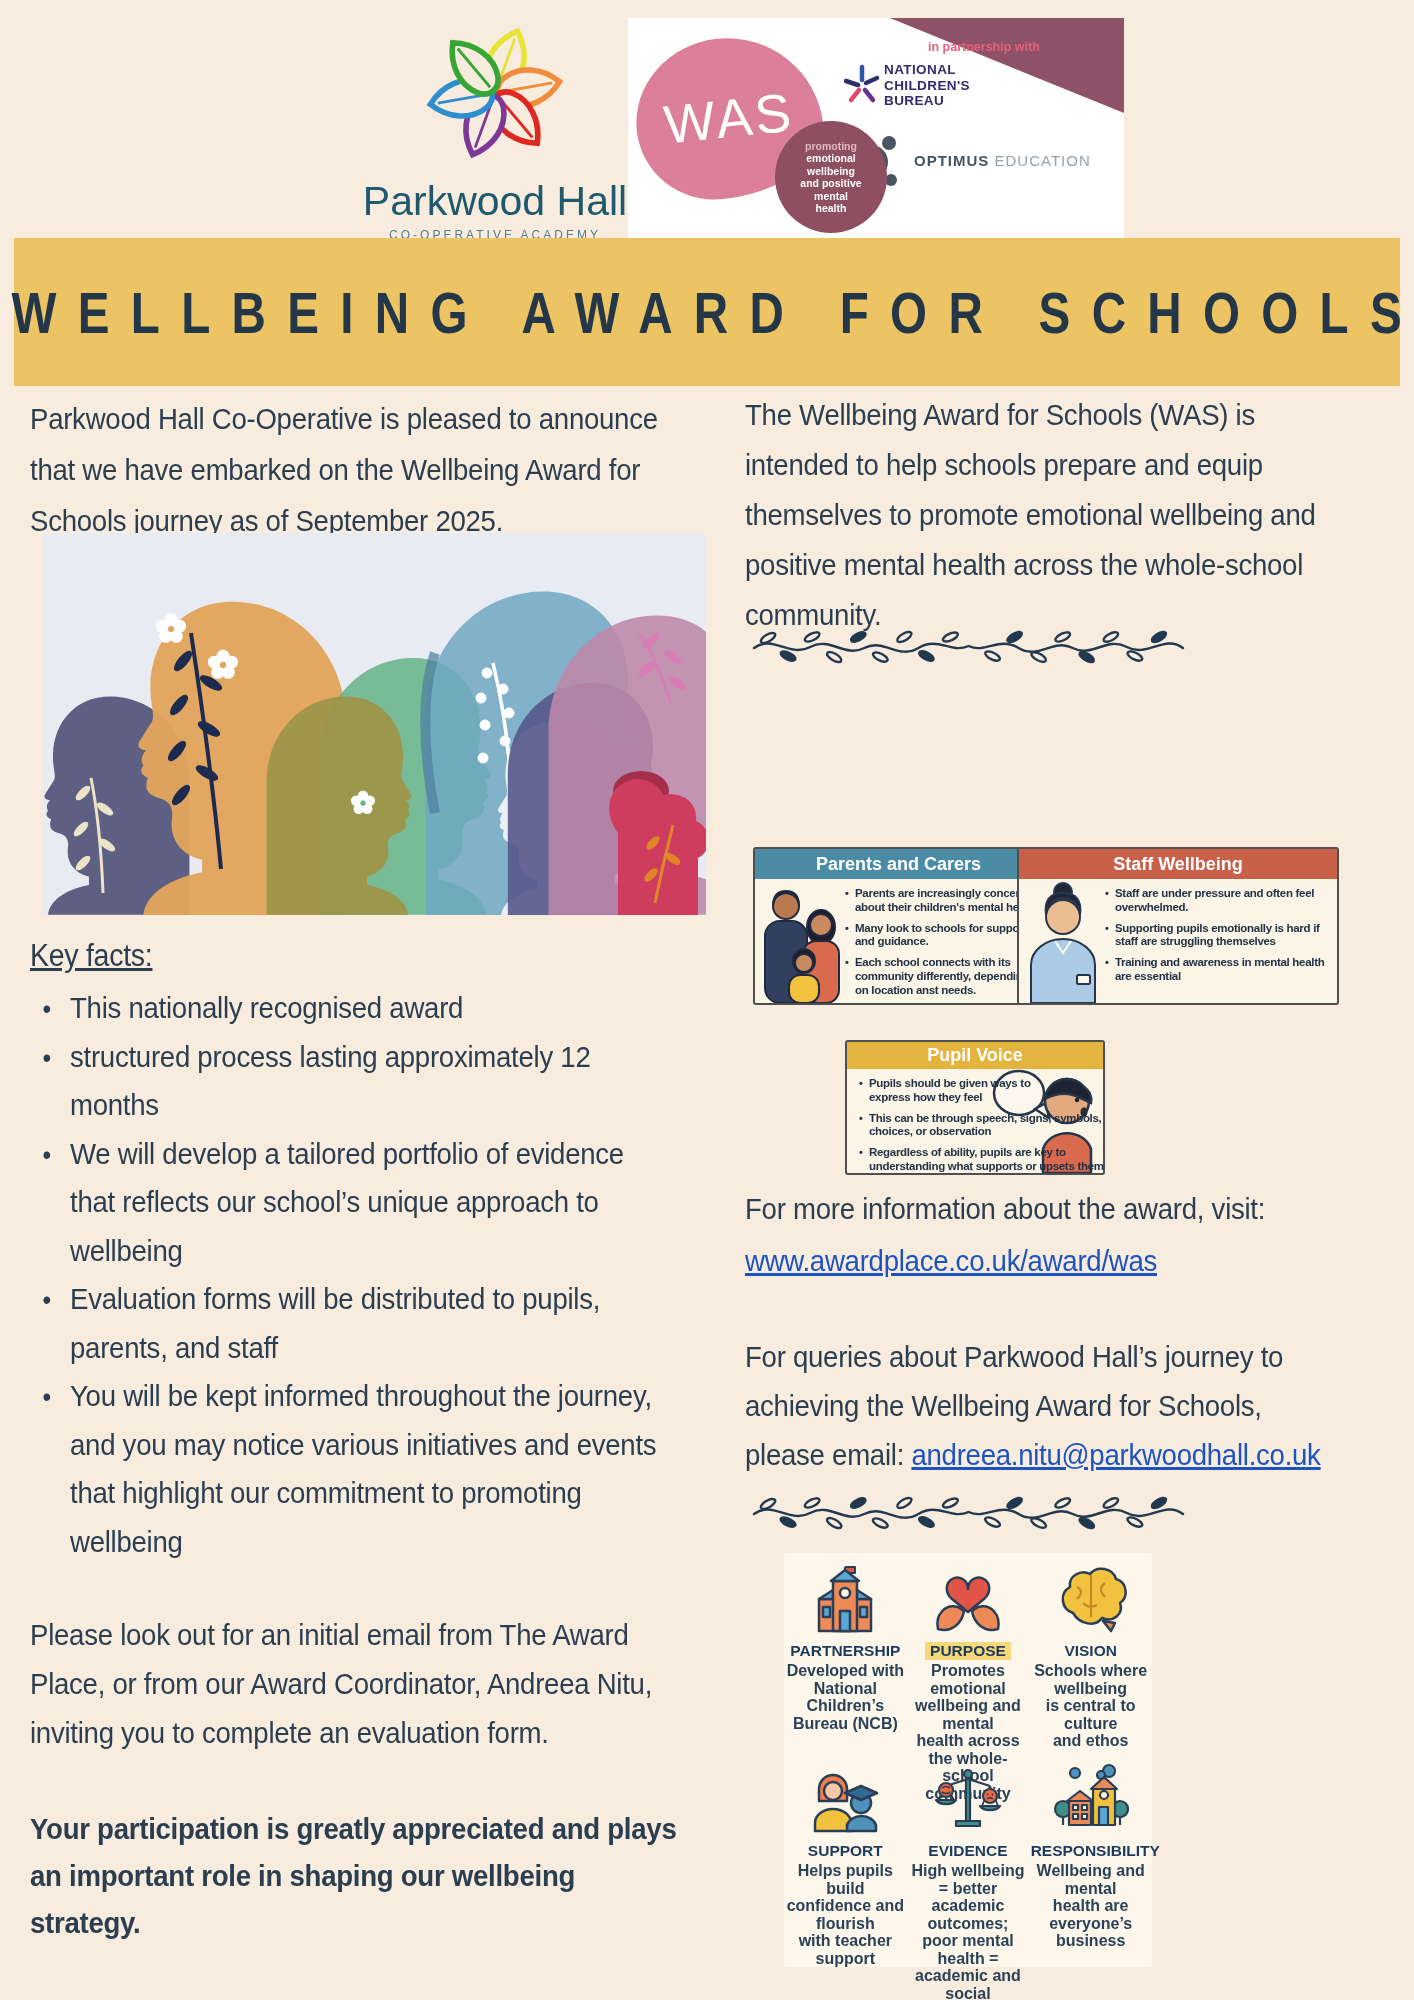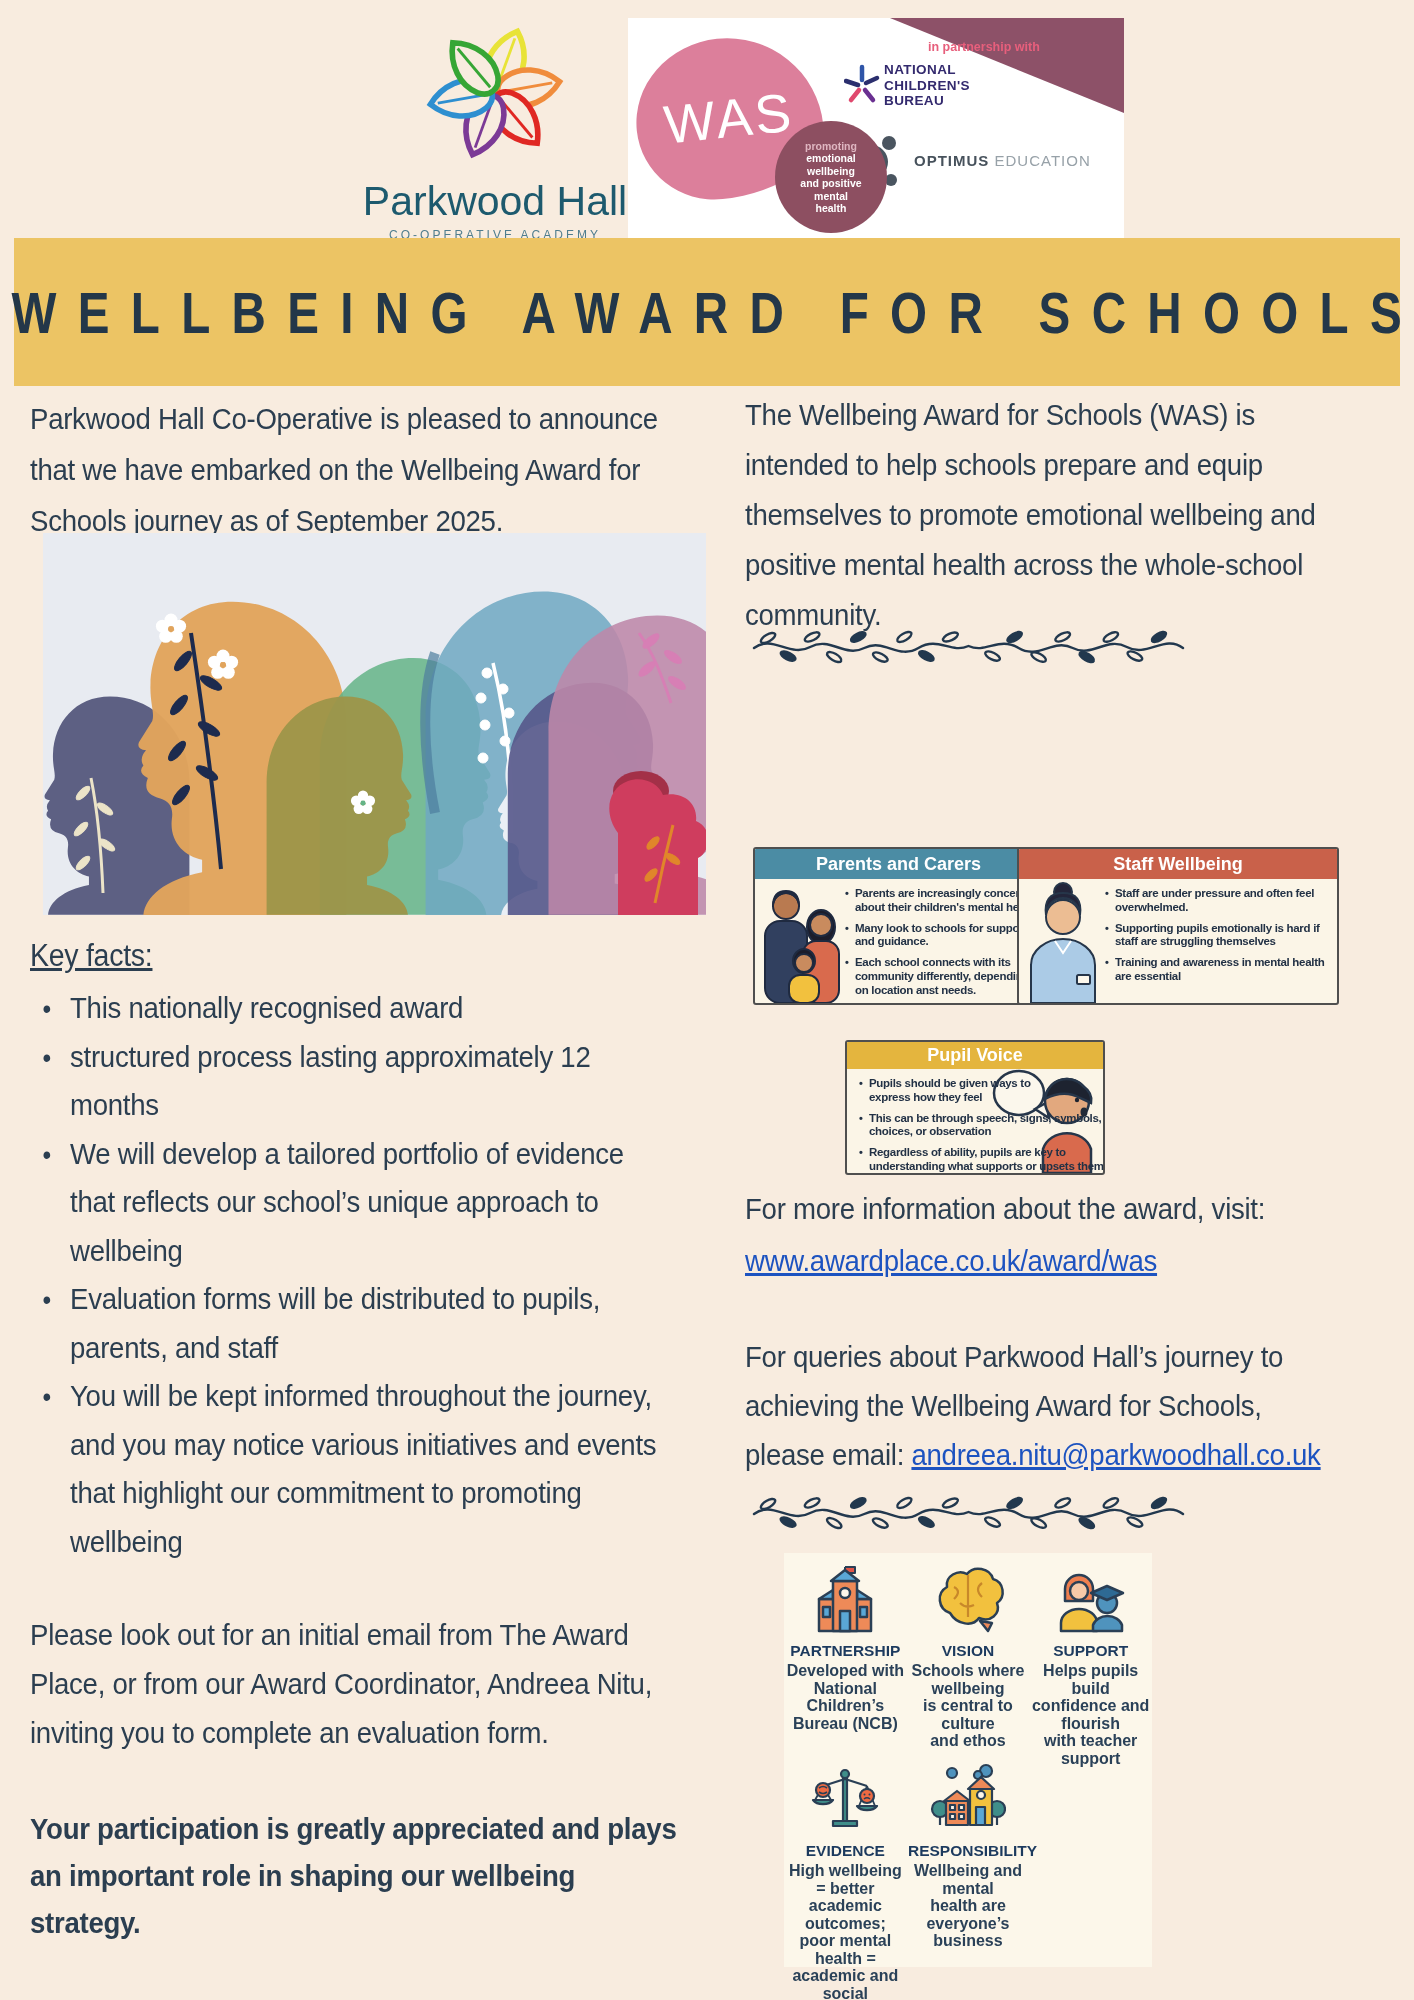--- a/index.html
+++ b/index.html
@@ -435,20 +435,36 @@
         </g>
       </svg>
       <div class="plabel">PARTNERSHIP</div>
       <div class="pdesc">
         <div>Developed with</div>
         <div>National Children’s</div>
         <div>Bureau (NCB)</div>
       </div>
     </div>
 
+    <div class="pcell">
+      <svg viewBox="0 0 76 76">
+        <g stroke="#2a3f55" stroke-width="2.5" stroke-linejoin="round">
+          <path d="M38,26 C38,17 29,12 22,16 C15,20 15,30 22,36 L38,49 L54,36 C61,30 61,20 54,16 C47,12 38,17 38,26 Z" fill="#e05548"></path>
+          <path d="M8,66 C5,52 15,40 28,44 L34,48 C32,60 22,70 8,66 Z" fill="#ee8a58"></path>
+          <path d="M68,66 C71,52 61,40 48,44 L42,48 C44,60 54,70 68,66 Z" fill="#ee8a58"></path>
+        </g>
+      </svg>
+      <div class="plabel"><span class="hl">PURPOSE</span></div>
+      <div class="pdesc">
+        <div>Promotes emotional</div>
+        <div>wellbeing and mental</div>
+        <div>health across the whole-</div>
+        <div>school community</div>
+      </div>
+    </div>
 
     <div class="pcell">
       <svg viewBox="0 0 76 76">
         <g stroke="#2a3f55" stroke-width="2.5" stroke-linejoin="round">
           <path d="M50,58 l8,10 l4,-8 Z" fill="#ee8a58"></path>
           <path d="M20,50 C8,46 6,30 17,24 C15,13 28,6 37,11 C44,2 60,5 63,16 C74,19 76,34 67,40 C71,51 60,60 49,55 C43,64 27,62 20,50 Z" fill="#f2c13e"></path>
           <path d="M38,12 V54 M24,24 q8,4 0,12 M52,20 q-8,6 0,14 M30,40 q6,6 14,2" fill="none" stroke="#c8882a" stroke-width="2.2"></path>
         </g>
       </svg>
       <div class="plabel">VISION</div>

